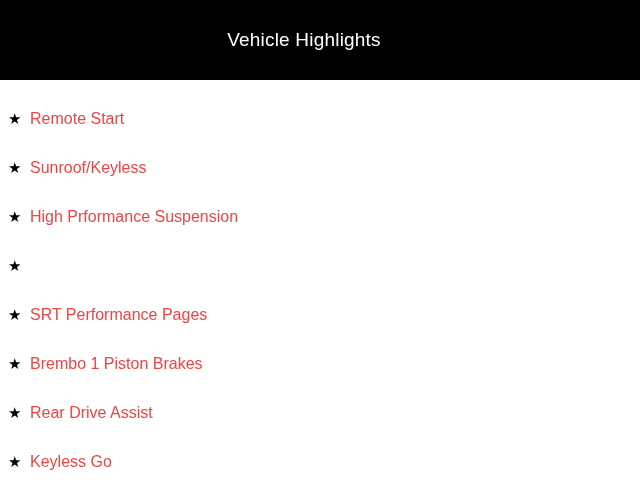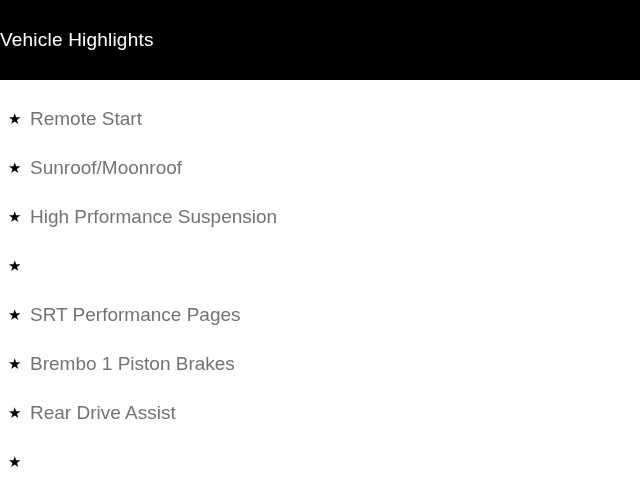--- a/index.html
+++ b/index.html
@@ -18,21 +18,21 @@
     width: 640px;
     height: 480px;
     background: #ffffff;
   }
   .header {
     width: 640px;
     height: 80px;
     background: #000000;
     display: flex;
     align-items: center;
-    justify-content: flex-start;
+    justify-content: center;
     box-sizing: border-box;
     padding-right: 32px;
   }
   .header-title {
     color: #ffffff;
     font-size: 19px;
     line-height: 22px;
     letter-spacing: 0.2px;
     white-space: nowrap;
   }
@@ -51,43 +51,43 @@
   }
   .bullet-star {
     width: 22px;
     flex: 0 0 22px;
     color: #000000;
     font-size: 15px;
     line-height: 15px;
     text-align: left;
   }
   .highlight-label {
-    color: #737373;
-    font-size: 19px;
+    color: #ef4444;
+    font-size: 16px;
     line-height: 20px;
     white-space: nowrap;
   }
 </style>
 </head>
 <body>
 
 <div class="page">
 
   <div class="header">
     <div class="header-title">Vehicle Highlights</div>
   </div>
 
   <ul class="highlights">
     <li class="highlight-item">
       <span class="bullet-star">★</span>
       <span class="highlight-label">Remote Start</span>
     </li>
     <li class="highlight-item">
       <span class="bullet-star">★</span>
-      <span class="highlight-label">Sunroof/Moonroof</span>
+      <span class="highlight-label">Sunroof/Keyless</span>
     </li>
     <li class="highlight-item">
       <span class="bullet-star">★</span>
       <span class="highlight-label">High Prformance Suspension</span>
     </li>
     <li class="highlight-item">
       <span class="bullet-star">★</span>
     </li>
     <li class="highlight-item">
       <span class="bullet-star">★</span>
@@ -96,16 +96,17 @@
     <li class="highlight-item">
       <span class="bullet-star">★</span>
       <span class="highlight-label">Brembo 1 Piston Brakes</span>
     </li>
     <li class="highlight-item">
       <span class="bullet-star">★</span>
       <span class="highlight-label">Rear Drive Assist</span>
     </li>
     <li class="highlight-item">
       <span class="bullet-star">★</span>
+      <span class="highlight-label">Keyless Go</span>
     </li>
   </ul>
 
 </div>
 
 </body></html>

